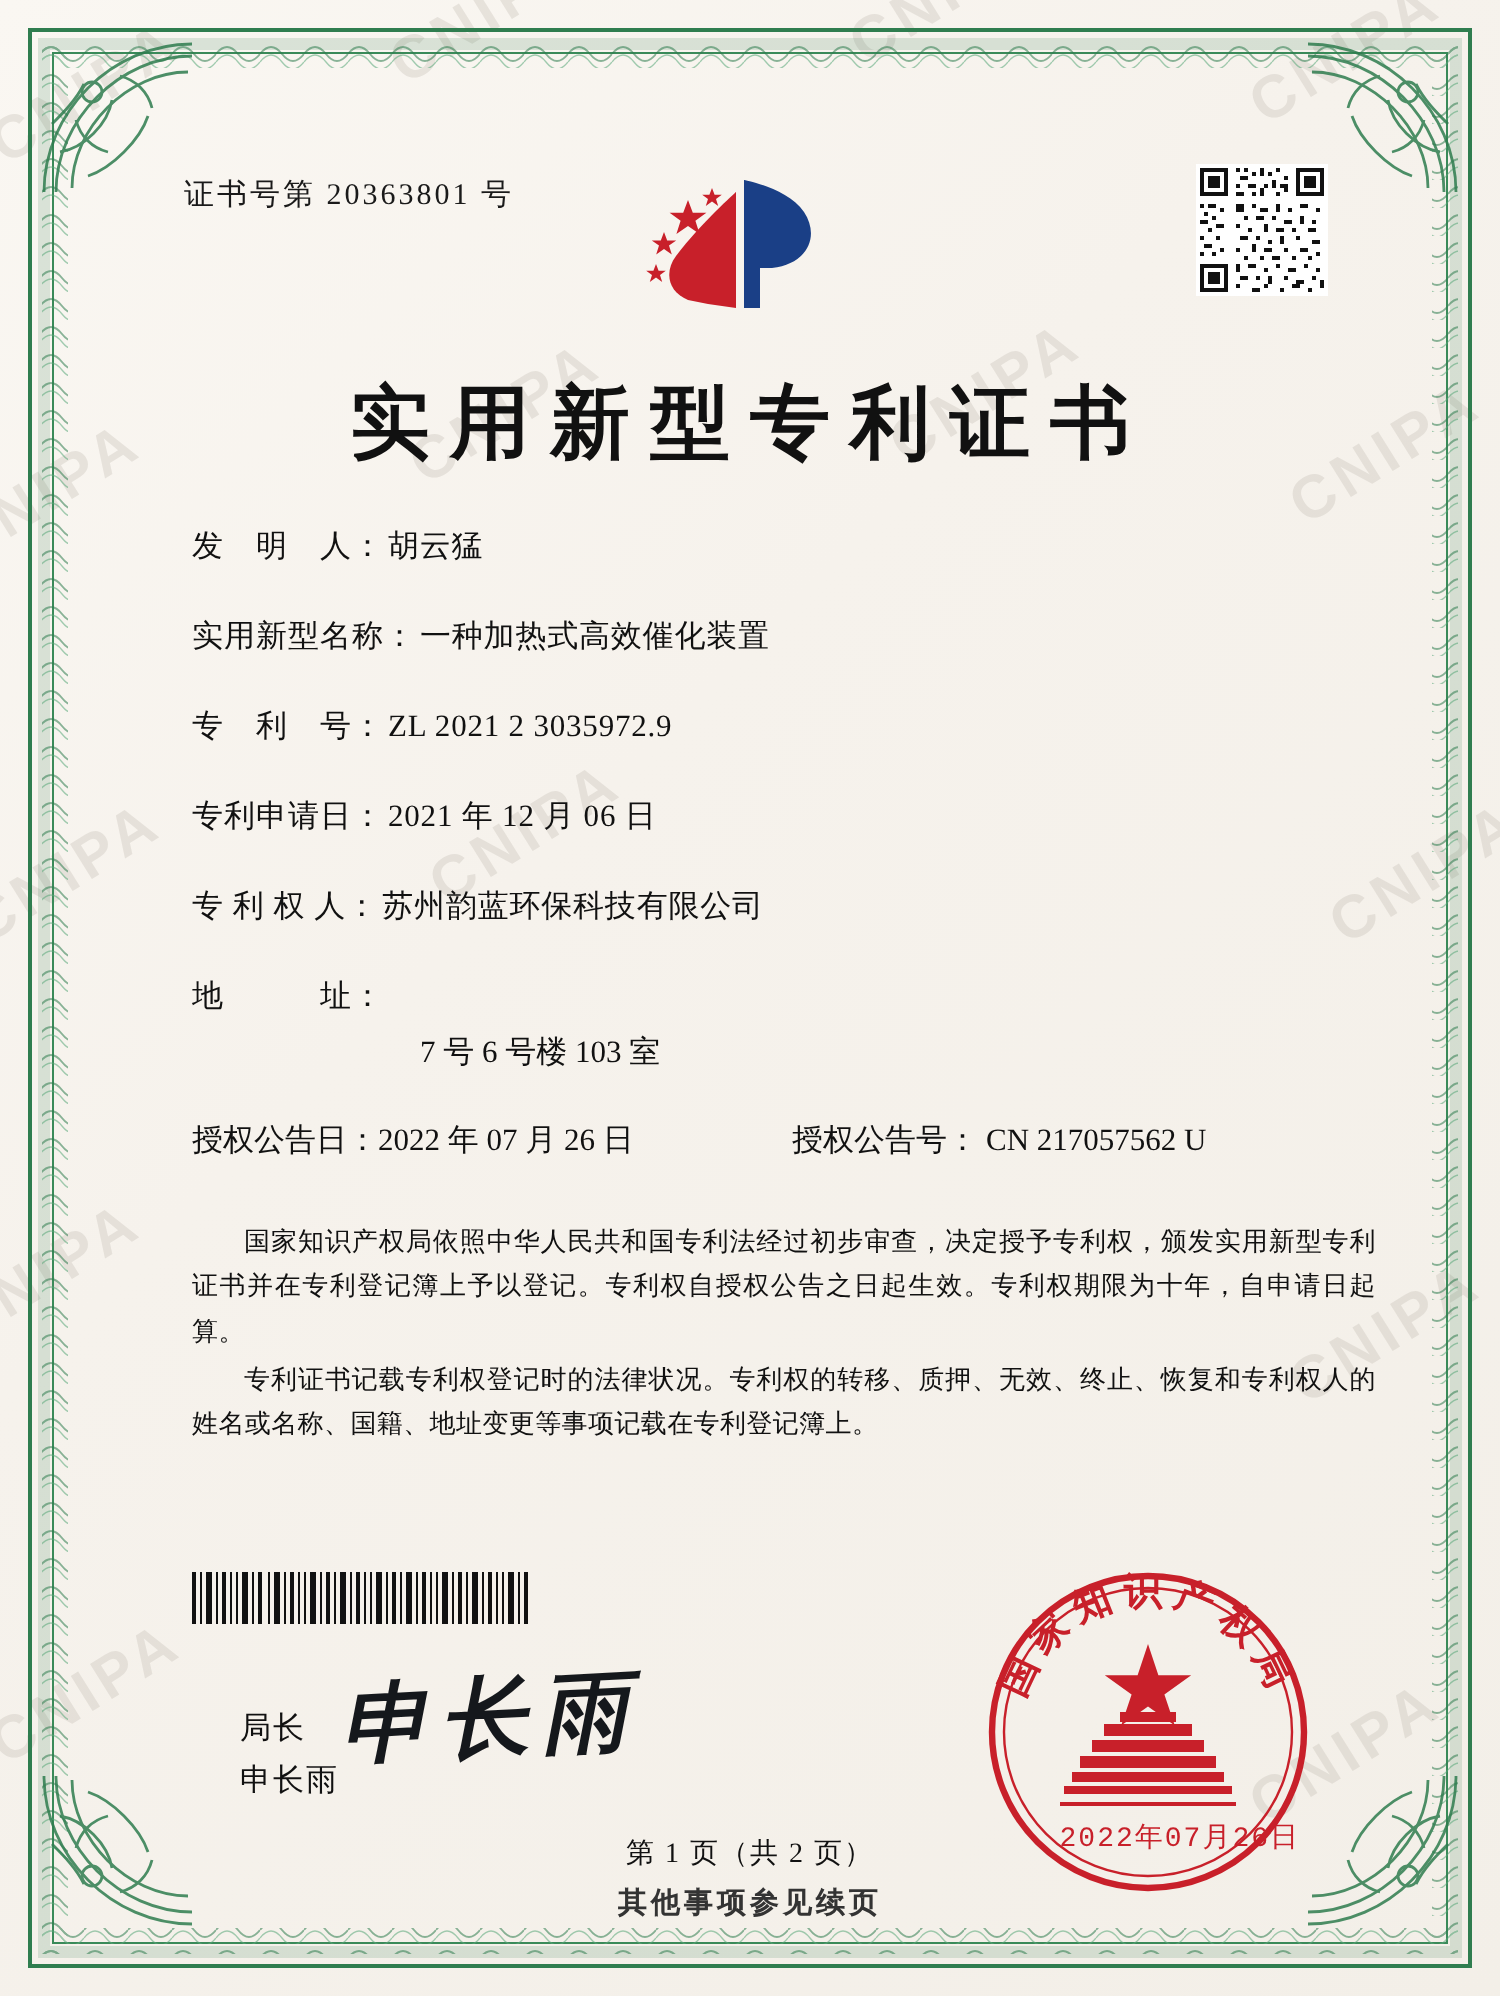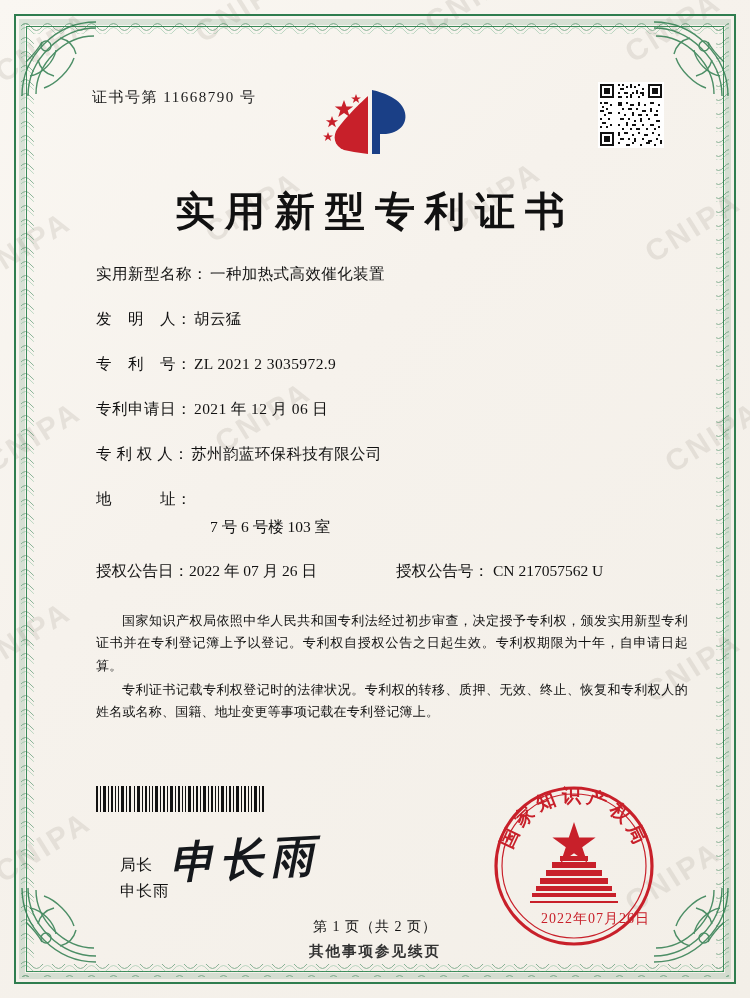--- a/index.html
+++ b/index.html
@@ -227,21 +227,21 @@
     z-index: 6;
   }
   .seal-date {
     position: absolute;
     right: 60px;
     top: 870px;
     font-size: 14px;
     color: #c8202a;
     letter-spacing: 1px;
     z-index: 7;
-    font-family: Liberation Serif, serif;
+    font-family: Liberation Mono, monospace;
   }
 
   
   .page-no {
     position: absolute;
     left: 0; right: 0;
     top: 918px;
     text-align: center;
     font-size: 14px;
     color: #111;
@@ -348,21 +348,21 @@
       <path d="M28 72 C40 68 54 54 58 42"></path>
       <path d="M10 46 C16 40 22 34 26 26"></path>
       <circle cx="30" cy="30" r="5"></circle>
       <path d="M44 22 C52 24 58 30 60 38"></path>
       <path d="M22 44 C24 52 30 58 38 60"></path>
     </g>
   </svg>
 
   <div class="content">
 
-    <div class="cert-no">证书号第 11668790 号</div>
+    <div class="cert-no">证书号第 20363801 号</div>
 
     <svg class="emblem" viewBox="0 0 130 76">
       <path d="M62 70 L62 6 C62 6 84 10 92 22 C100 34 94 48 76 50 L70 50 L70 70 Z" fill="#1a3f86"></path>
       <path d="M58 70 L58 12 C58 12 40 28 28 44 C22 52 24 62 34 66 L44 68 Z" fill="#c8202a"></path>
       <g fill="#c8202a">
         <polygon points="34,16 36.4,22.4 43.2,22.4 37.7,26.4 39.8,33 34,29 28.2,33 30.3,26.4 24.8,22.4 31.6,22.4"></polygon>
         <polygon points="22,32 23.6,36.2 28.1,36.2 24.5,38.8 25.9,43.2 22,40.5 18.1,43.2 19.5,38.8 15.9,36.2 20.4,36.2"></polygon>
         <polygon points="18,48 19.3,51.4 22.9,51.4 20,53.5 21.1,57 18,54.8 14.9,57 16,53.5 13.1,51.4 16.7,51.4"></polygon>
         <polygon points="46,10 47.3,13.4 50.9,13.4 48,15.5 49.1,19 46,16.8 42.9,19 44,15.5 41.1,13.4 44.7,13.4"></polygon>
       </g>
@@ -483,27 +483,27 @@
           <rect x="28" y="31" width="1" height="1"></rect>
         <rect x="31" y="29" width="1" height="2"></rect>
       </g>
     </svg>
 
     <div class="title">实用新型专利证书</div>
 
     <div class="fields">
 
       <div class="row">
+        <span class="lbl">发　明　人：</span>
+        <span class="val">胡云猛</span>
+      </div>
+
+      <div class="row">
         <span class="lbl">实用新型名称：</span>
         <span class="val">一种加热式高效催化装置</span>
-      </div>
-
-      <div class="row">
-        <span class="lbl">发　明　人：</span>
-        <span class="val">胡云猛</span>
       </div>
 
       <div class="row">
         <span class="lbl">专　利　号：</span>
         <span class="val">ZL 2021 2 3035972.9</span>
       </div>
 
       <div class="row">
         <span class="lbl">专利申请日：</span>
         <span class="val">2021 年 12 月 06 日</span>

